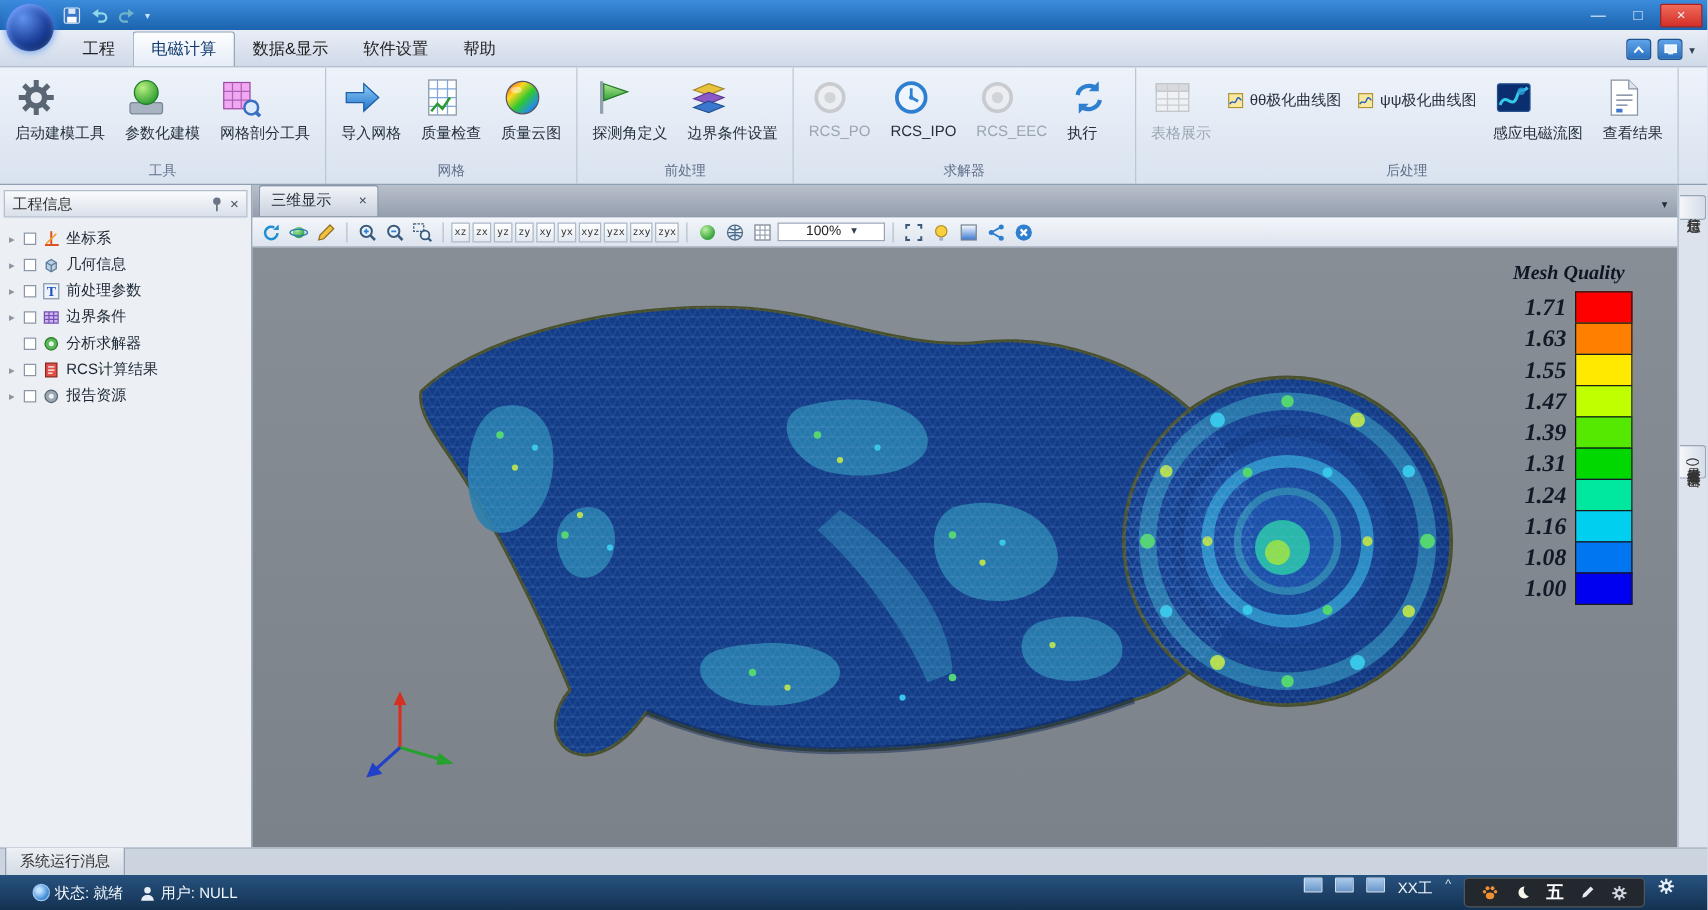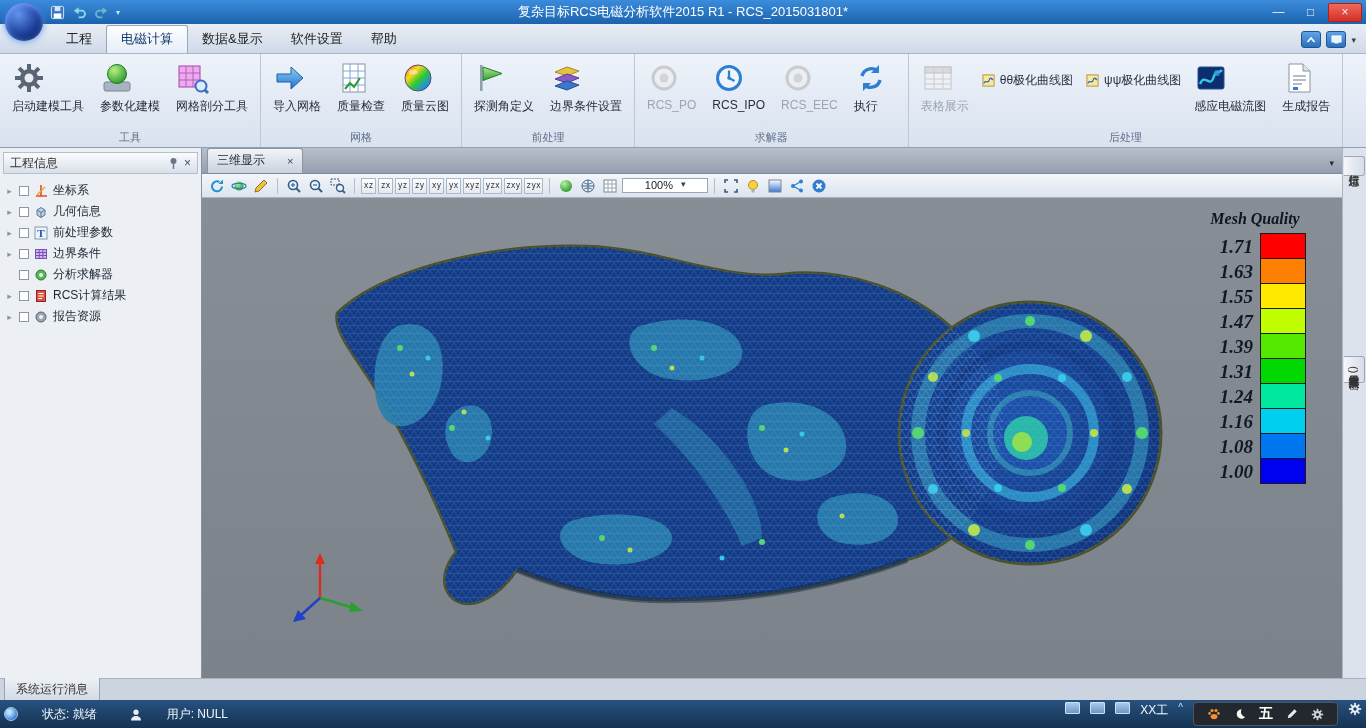--- a/index.html
+++ b/index.html
@@ -67,21 +67,21 @@
   .lval{width:56px;text-align:right;font:italic bold 19px "Liberation Serif",serif;color:#101a26;padding-right:7px}
   .lbox{width:46px;height:26px;border:1px solid #1a1a1a;margin-top:-1px}
 
   
   .right-strip{position:absolute;right:0;top:148px;width:24px;height:530px;background:#dde3ec;border-left:1px solid #aab6c6}
   .vert-tab{position:absolute;left:1px;width:21px;background:linear-gradient(90deg,#f4f6fa,#d5dde8);border:1px solid #9aa7b9;border-left:none;border-radius:0 3px 3px 0;writing-mode:vertical-rl;font-size:11px;color:#333;padding:9px 3px;text-align:center}
   .bottom-strip{position:absolute;left:0;top:678px;width:1366px;height:22px;background:#ccd4df;border-top:1px solid #a8b4c4}
   .btab{position:absolute;left:4px;top:-1px;padding:3px 11px 3px;background:linear-gradient(#eef1f6,#d2dae4);border:1px solid #98a4b6;border-top:none;border-radius:0 0 3px 3px;font-size:12px;color:#333}
 
   
-  .statusbar{position:absolute;left:0;top:700px;width:1366px;height:28px;background:linear-gradient(#27527f,#143252);color:#fff;display:flex;align-items:center;padding:0 4px;gap:24px}
+  .statusbar{position:absolute;left:0;top:700px;width:1366px;height:28px;background:linear-gradient(#27527f,#143252);color:#fff;display:flex;align-items:center;padding:0 26px;gap:4px}
   .stat-dot{width:14px;height:14px;border-radius:50%;background:radial-gradient(circle at 35% 35%,#bfe0ff 15%,#2f7fd0 75%);border:1px solid #9cc6f2;flex:none}
   .sb-label{font-size:12px;color:#f2f7fd}
   .sb-right{margin-left:auto;display:flex;gap:10px}
   .wic{width:15px;height:12px;border:1px solid #cfe0f2;background:linear-gradient(#a9cbec,#6a97c6);border-radius:1px}
   .tray{background:#23272e;border:1px solid #50565f;border-radius:4px;height:24px;display:flex;align-items:center;gap:13px;padding:0 13px}
   .ime{font-size:14px;font-weight:bold;color:#fff}
   .tray-caret{color:#d7e4f2;font-size:10px}
 </style>
 </head>
 <body>
@@ -103,21 +103,20 @@
         </svg>
       </span>
     <span>
         <svg width="15" height="14" viewBox="0 0 16 16">
           <path d="M11 6.5H5.5a3.8 3.8 0 0 0 0 7.6H9" fill="none" stroke="#6fb4c8" stroke-width="2"></path>
           <path d="M14.5 6.5l-5.5-4v8z" fill="#6fb4c8"></path>
         </svg>
       </span>
     <span style="color:#cfe4fa;font-size:8px">▾</span>
   </div>
-  <div class="win-title">复杂目标RCS电磁分析软件2015 R1 - RCS_2015031801*</div>
   <div class="win-controls">
     <span class="win-btn">—</span>
     <span class="win-btn">□</span>
     <span class="win-btn close">×</span>
   </div>
 </div>
 
 <div class="menubar">
   <span class="mtab">工程</span>
   <span class="mtab active">电磁计算</span>
@@ -357,21 +356,21 @@
       </div>
       <div class="rbtn">
         <span class="ric">
             <svg width="32" height="32" viewBox="0 0 32 32">
               <path d="M6 2h14l7 7v21H6z" fill="#fff" stroke="#8794a4"></path>
               <path d="M20 2v7h7" fill="#dde6f0" stroke="#8794a4"></path>
               <path d="M10 14h13M10 18h13M10 22h9" stroke="#6a7c90"></path>
               <rect x="10" y="25" width="5" height="3" fill="#3a78d0"></rect>
             </svg>
           </span>
-        <span class="rlabel">生成报告</span>
+        <span class="rlabel">查看结果</span>
       </div>
     </div>
     <div class="rg-name">后处理</div>
   </div>
 
   <div style="flex:1"></div>
 </div>
 
 <div class="left-panel">
   <div class="lp-header">

